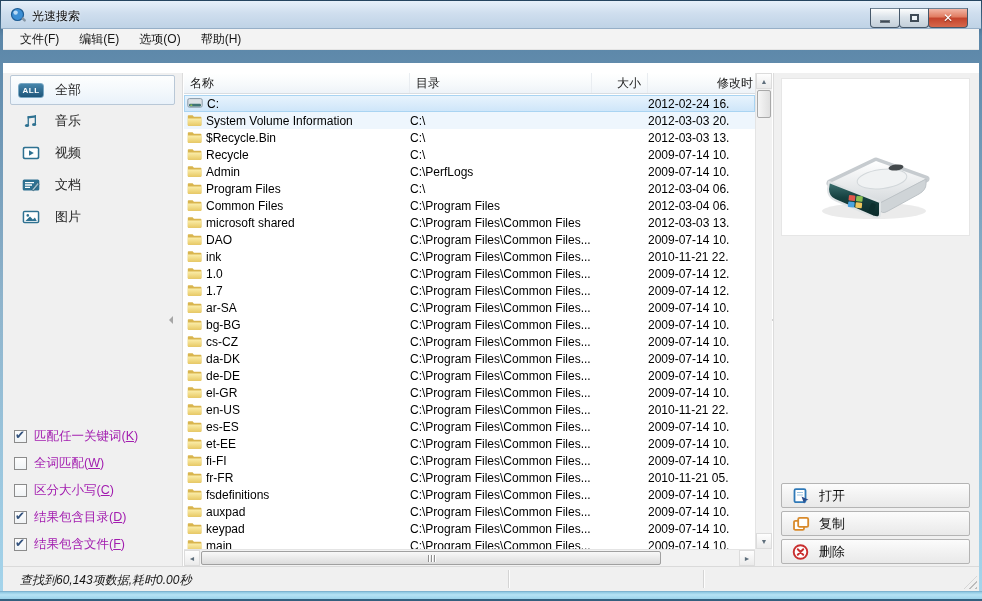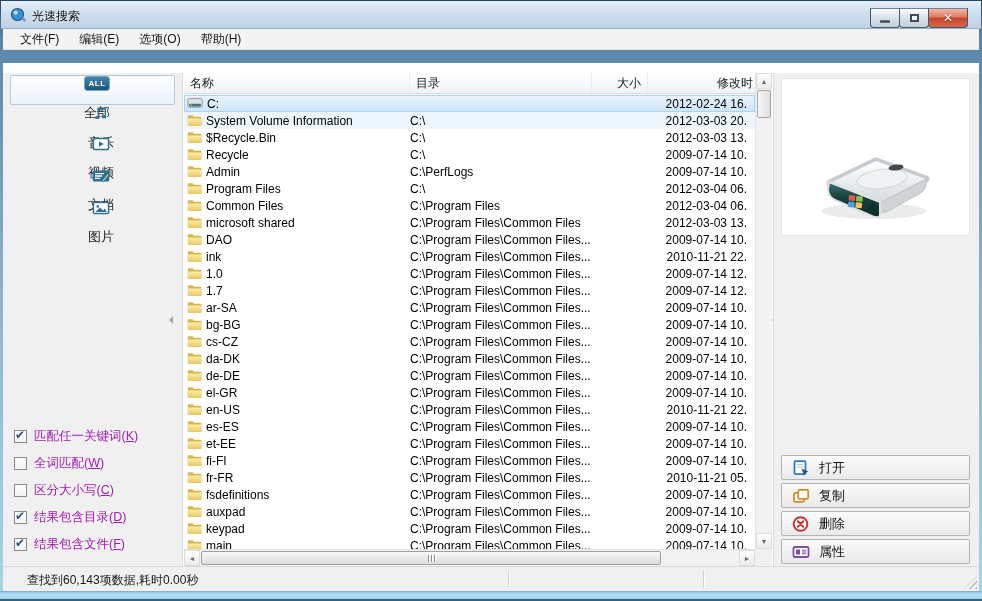--- a/index.html
+++ b/index.html
@@ -47,21 +47,21 @@
   .searchbar input::placeholder { color:#a3a7ac; }
 
   
   .content { position:absolute; left:3px; right:3px; top:73px; bottom:35px; background:#fff; }
 
   
   .sidebar { position:absolute; left:0; top:0; bottom:0; width:180px;
     background:#f0f0f0; border-right:1px solid #dcdcdc; }
   .nav { padding-top:2px; }
   .nav-item { height:32px; display:flex; align-items:center; padding-left:17px;
-    gap:13px; font-size:13px; color:#262626;flex-direction:column; }
+    gap:13px; font-size:13px; color:#262626; }
   .nav-item.selected { margin:0 7px 0 7px; padding-left:9px; height:30px;
     background:linear-gradient(180deg,#fdfefe,#f3f8fc 55%,#e9f2fa);
     border:1px solid #b9c8d7; border-radius:2px; }
   .nav-ic { width:22px; display:flex; justify-content:center; align-items:center; }
   .all-badge { background:linear-gradient(180deg,#4585ab,#1f567a); color:#fff;
     font-size:8px; font-weight:bold; padding:2px 3px; border-radius:3px;
     border:1px solid #7aa8c4; letter-spacing:0.5px; }
 
   
   .filters { position:absolute; left:11px; right:4px; bottom:8px; }
@@ -93,21 +93,21 @@
 
   .list-body { position:absolute; left:0; right:17px; top:22px; bottom:17px; overflow:hidden; }
   .row { height:17px; display:flex; align-items:center; font-size:12px; color:#000; }
   .row.selected { background:linear-gradient(180deg,#e9f4fd,#cde5f9);
     box-shadow:inset 0 0 0 1px #a9d4f2; }
   .row.hover { background:#eef6fd; }
   .c-name { width:226px; display:flex; align-items:center; padding-left:3px; gap:4px;
     overflow:hidden; white-space:nowrap; }
   .c-dir  { width:182px; overflow:hidden; white-space:nowrap; }
   .c-size { width:56px; text-align:right; padding-right:6px; }
-  .c-mod  { flex:1; text-align:right; padding-right:8px; overflow:hidden; white-space:nowrap; }
+  .c-mod  { flex:1; padding-right:8px; overflow:hidden; white-space:nowrap; }
   .icon { display:inline-flex; flex:0 0 auto; }
   .row .drive-icon { display:none; }
   .row.is-drive .drive-icon { display:inline-flex; }
 
   
   .vscroll { position:absolute; right:0; top:0; bottom:17px; width:17px;
     background:#f2f2f2; border-left:1px solid #e4e4e4; }
   .vs-btn { position:absolute; left:0; right:0; height:16px;
     background:linear-gradient(180deg,#fefefe,#ebebeb); border:1px solid #dcdcdc;
     display:flex; align-items:center; justify-content:center;
@@ -140,21 +140,21 @@
     background:linear-gradient(180deg,#fcfcfc,#f2f2f2 50%,#e9e9e9);
     border:1px solid #b4b4b4; border-radius:2px;
     display:flex; align-items:center; padding-left:9px; gap:9px;
     font-size:13px; color:#101010; cursor:default;
     font-family:"Liberation Sans","DejaVu Sans",sans-serif; }
   .act-ic { width:19px; display:flex; justify-content:center; }
 
   
   .statusbar { position:absolute; left:3px; right:3px; top:566px; height:25px;
     background:#f0f0f0; border-top:1px solid #dadada; font-size:12px; color:#161616; }
-  .status-text { position:absolute; left:24px; top:5px; }
+  .status-text { position:absolute; left:17px; top:5px;font-style:italic; }
   .status-sep { position:absolute; top:3px; bottom:3px; width:1px; background:#d4d4d4;
     box-shadow:1px 0 0 #fdfdfd; }
   .sep1 { left:505px; } .sep2 { left:700px; }
   .resize-grip { position:absolute; right:2px; bottom:2px; width:13px; height:13px;
     background:repeating-linear-gradient(-45deg,#bcbcbc 0 1.5px,transparent 1.5px 4.5px);
     clip-path:polygon(100% 0,100% 100%,0 100%); }
 </style>
 </head>
 <body>
 
@@ -766,30 +766,20 @@
       </button>
       <button class="action-btn">
         <span class="act-ic">
           <svg width="17" height="16" viewBox="0 0 17 16">
             <circle cx="8.5" cy="8" r="6.8" fill="#fff" stroke="#c92f2f" stroke-width="1.9"></circle>
             <path d="M5.8 5.3 L11.2 10.7 M11.2 5.3 L5.8 10.7" stroke="#c92f2f" stroke-width="2" stroke-linecap="round"></path>
           </svg>
         </span>
         <span>删除</span>
       </button>
-      <button class="action-btn">
-        <span class="act-ic">
-          <svg width="18" height="16" viewBox="0 0 18 16">
-            <rect x="1.5" y="3" width="15" height="10" rx="1.4" fill="#fff" stroke="#7d4f9e" stroke-width="1.8"></rect>
-            <rect x="4" y="5.5" width="4" height="5" fill="#7d4f9e"></rect>
-            <path d="M10 6.2 h4.2 M10 8 h4.2 M10 9.8 h4.2" stroke="#7d4f9e" stroke-width="1.1"></path>
-          </svg>
-        </span>
-        <span>属性</span>
-      </button>
     </div>
   </div>
 </div>
 
 <div class="statusbar">
   <span class="status-text">查找到60,143项数据,耗时0.00秒</span>
   <div class="status-sep sep1"></div>
   <div class="status-sep sep2"></div>
   <div class="resize-grip"></div>
 </div>

